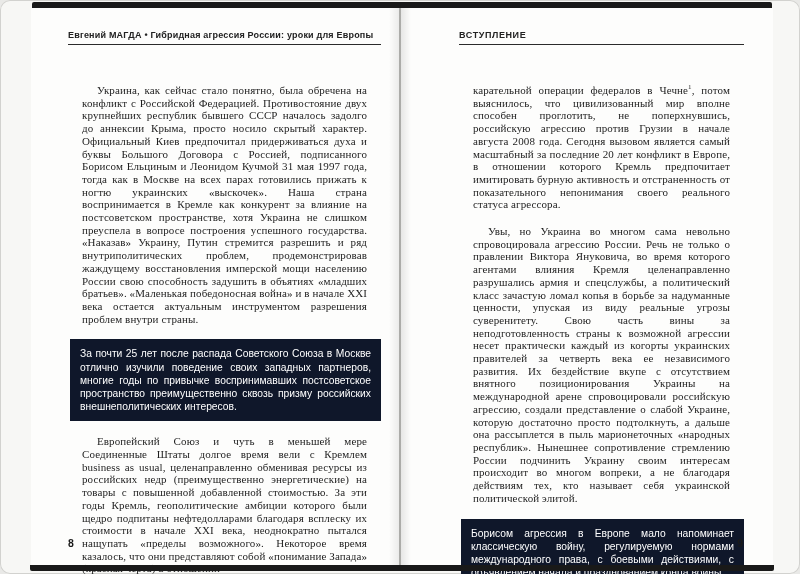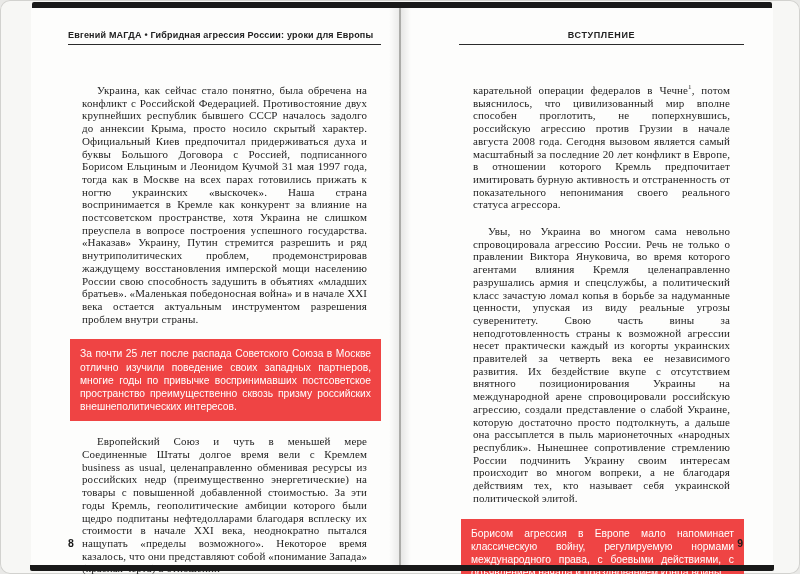--- a/index.html
+++ b/index.html
@@ -23,33 +23,33 @@
     background:linear-gradient(to right,#c9c9c6,#8e8e8b,#c9c9c6); }
 
   .content-l { padding:22px 18px 0 37px; }
   .content-r { padding:22px 29px 0 58px; }
 
   .running-head {
     font-family:"Liberation Sans","DejaVu Sans",sans-serif;
     font-size:9px; font-weight:bold; color:#222; letter-spacing:0.2px;
     line-height:11px; white-space:nowrap;
   }
-  .running-head.right { text-align:center; letter-spacing:0.6px; }
+  .running-head.right { text-align:left; letter-spacing:0.6px; }
   .head-rule { border:0; border-top:1.6px solid #2b2b2b; margin:3px 0 0 0; }
 
   .bodytext {
     margin:14px; font-size:11px; line-height:12.7px; color:#1e1e1e;
     text-align:justify; letter-spacing:0.1px;
   }
   .bodytext.indent { text-indent:15px; }
   .spacer-top-l { height:25px; }
   .spacer-top-r { height:25px; }
 
   .callout {
-    background:#ef4444; color:#ffffff;
+    background:#0f172a; color:#ffffff;
     font-family:"Liberation Sans","DejaVu Sans",sans-serif;
     font-size:10.3px; line-height:13.2px; text-align:justify;
     padding:8px 10px; margin:10px 0 11px 2px;
   }
 
   sup.fnref { font-size:7px; line-height:0; vertical-align:super; }
 
   .footnote-block { margin-top:9px; }
   .footnote-rule { width:56px; border:0; border-top:1.2px solid #1e1e1e; margin:0 0 5px 0; }
   .footnote { margin:0; font-size:9.3px; line-height:11px; color:#1e1e1e; }

